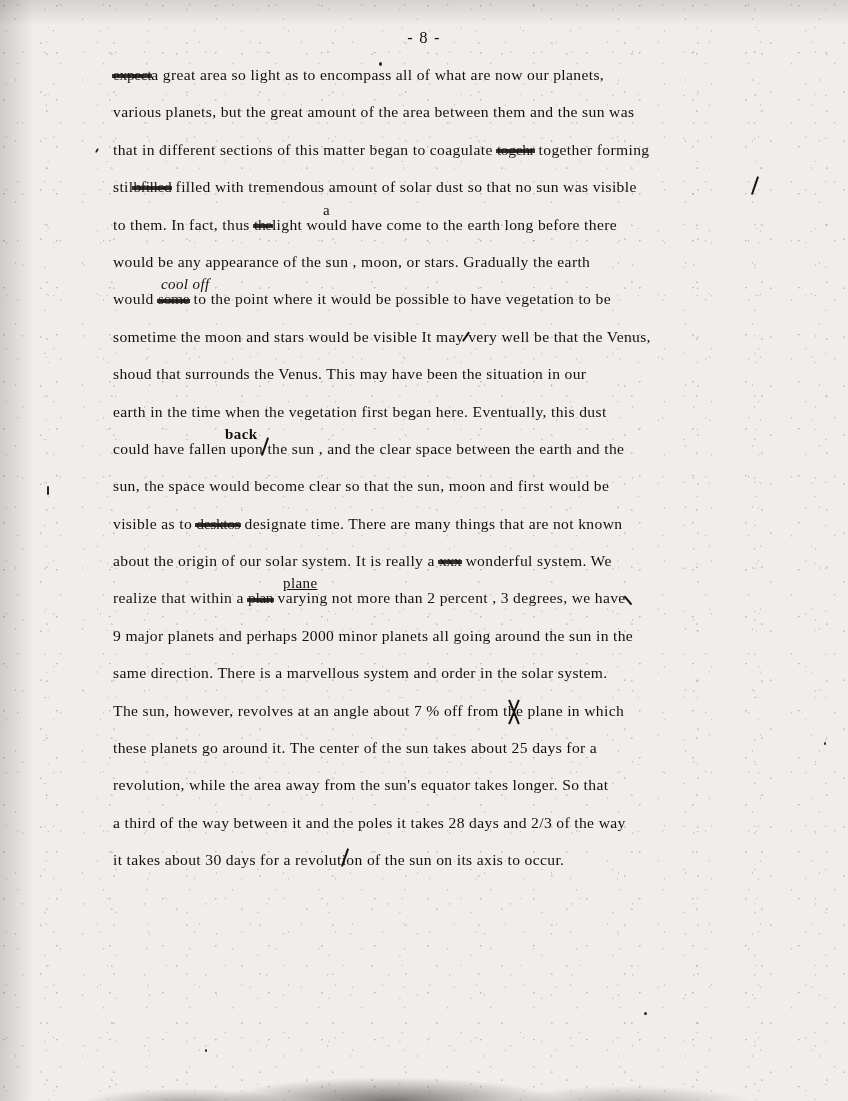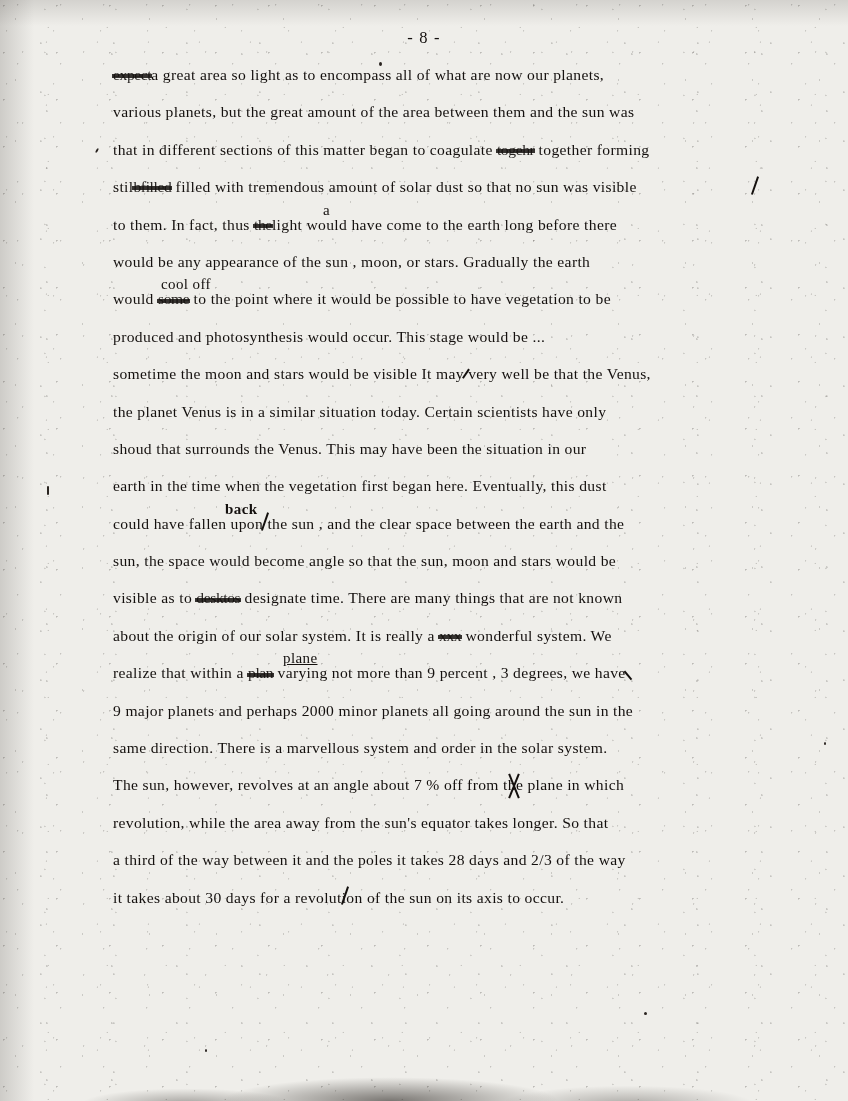--- a/index.html
+++ b/index.html
@@ -194,83 +194,80 @@
     <div class="line">
       <span class="insert" style="left:210px;">a</span>
       <span class="txt">to them.   In fact, thus </span><span class="strike heavy">the</span><span class="txt">light would have come  to the earth long before there</span>
     </div>
 
     <div class="line">
       <span class="txt">would be any appearance of the sun , moon, or stars.  Gradually the earth</span>
     </div>
 
     <div class="line">
-      <span class="insert" style="left:48px;">cool off</span>
+      <span class="insert" style="left:48px;font-style:italic;">cool off</span>
       <span class="txt">would </span><span class="strike heavy">some</span><span class="txt"> to the point   where  it would be possible to have vegetation to be</span>
     </div>
 
-    <div class="line">
-      <span class="txt">produced and photosynthesis  would occur.  This stage would be ...</span>
-    </div>
 
     <div class="line">
       <span class="txt">sometime the moon and stars would be visible   It may very well be that the Venus,</span>
       <span class="tick" style="left:352px; top:3px;"></span>
     </div>
 
-    <div class="line">
-      <span class="txt">the planet Venus is in a similar situation today.  Certain scientists have only</span>
-    </div>
 
 
     <div class="line">
       <span class="txt">shoud that surrounds the Venus.  This may have been the situation in our</span>
     </div>
 
     <div class="line">
       <span class="txt">earth in the time when the vegetation first began here.  Eventually,  this dust</span>
     </div>
 
     <div class="line">
       <span class="insert" style="left:112px;font-weight:bold;">back</span>
       <span class="txt">could have fallen upon the sun , and the clear space between the earth and the</span>
       <span class="slash" style="position:absolute; left:148px; top:1px;"></span>
     </div>
 
     <div class="line">
-      <span class="txt">sun, the space would become angle so that the sun, moon and stars would be</span>
+      <span class="txt">sun, the space would become clear so that the sun, moon and first would be</span>
     </div>
 
     <div class="line">
       <span class="txt">visible as to </span><span class="strike heavy">desktos</span><span class="txt"> designate time.  There are many things that are not known</span>
     </div>
 
     <div class="line">
       <span class="txt">about the origin of our solar system.   It is really a </span><span class="strike heavy">xxx</span><span class="txt"> wonderful system.  We</span>
     </div>
 
     <div class="line">
       <span class="insert" style="left:170px;text-decoration:underline;">plane</span>
-      <span class="txt">realize that within a </span><span class="strike heavy">plan</span><span class="txt"> varying not more than 9 percent , 3 degrees, we have</span>
+      <span class="txt">realize that within a </span><span class="strike heavy">plan</span><span class="txt"> varying not more than 2 percent , 3 degrees, we have</span>
       <span class="tick" style="left:514px; top:6px; transform:rotate(-40deg);"></span>
     </div>
 
     <div class="line">
       <span class="txt">9 major planets and perhaps 2000 minor planets all going around the sun in the</span>
     </div>
 
     <div class="line">
       <span class="txt">same direction.  There is a marvellous system and order in the solar system.</span>
     </div>
 
     <div class="line">
       <span class="txt">The sun, however, revolves at an angle about 7 % off from the plane in which</span>
       <span class="xmark" style="position:absolute; left:394px; top:4px;"></span>
     </div>
 
+    <div class="line">
+      <span class="txt">these planets go around it.  The center of the sun takes about 25 days for a</span>
+    </div>
 
     <div class="line">
       <span class="txt">revolution, while the area away from the sun's equator takes longer.  So that</span>
     </div>
 
     <div class="line">
       <span class="txt">a third of the way between it and the poles it takes  28 days and 2/3 of the way</span>
     </div>
 
     <div class="line">

